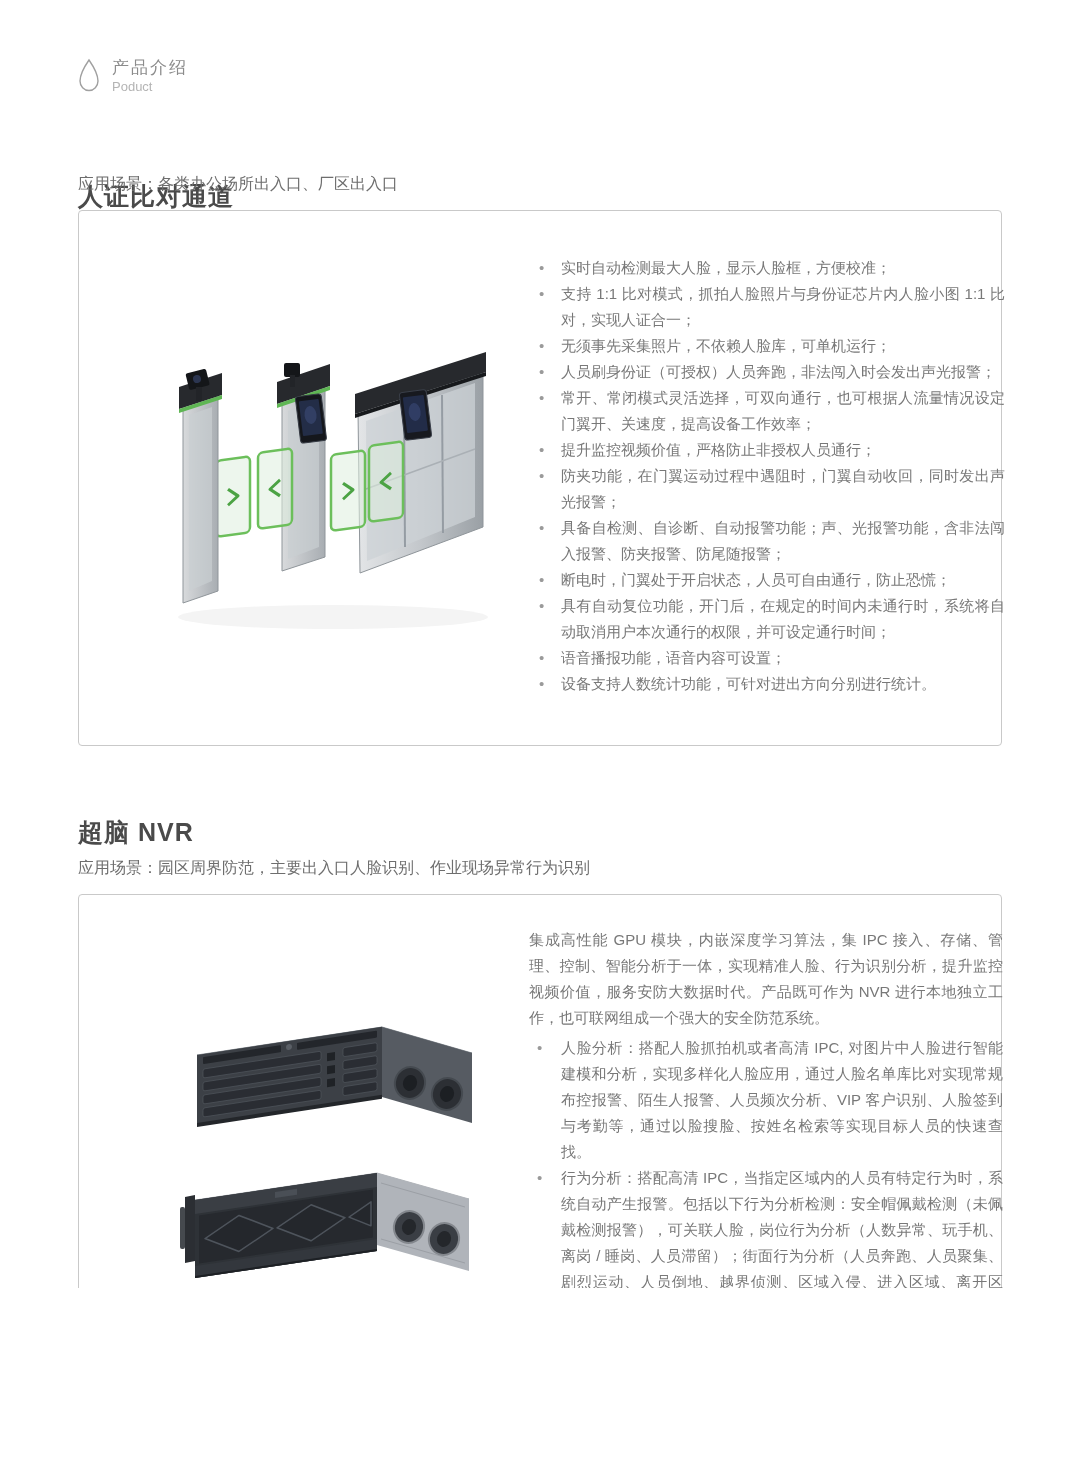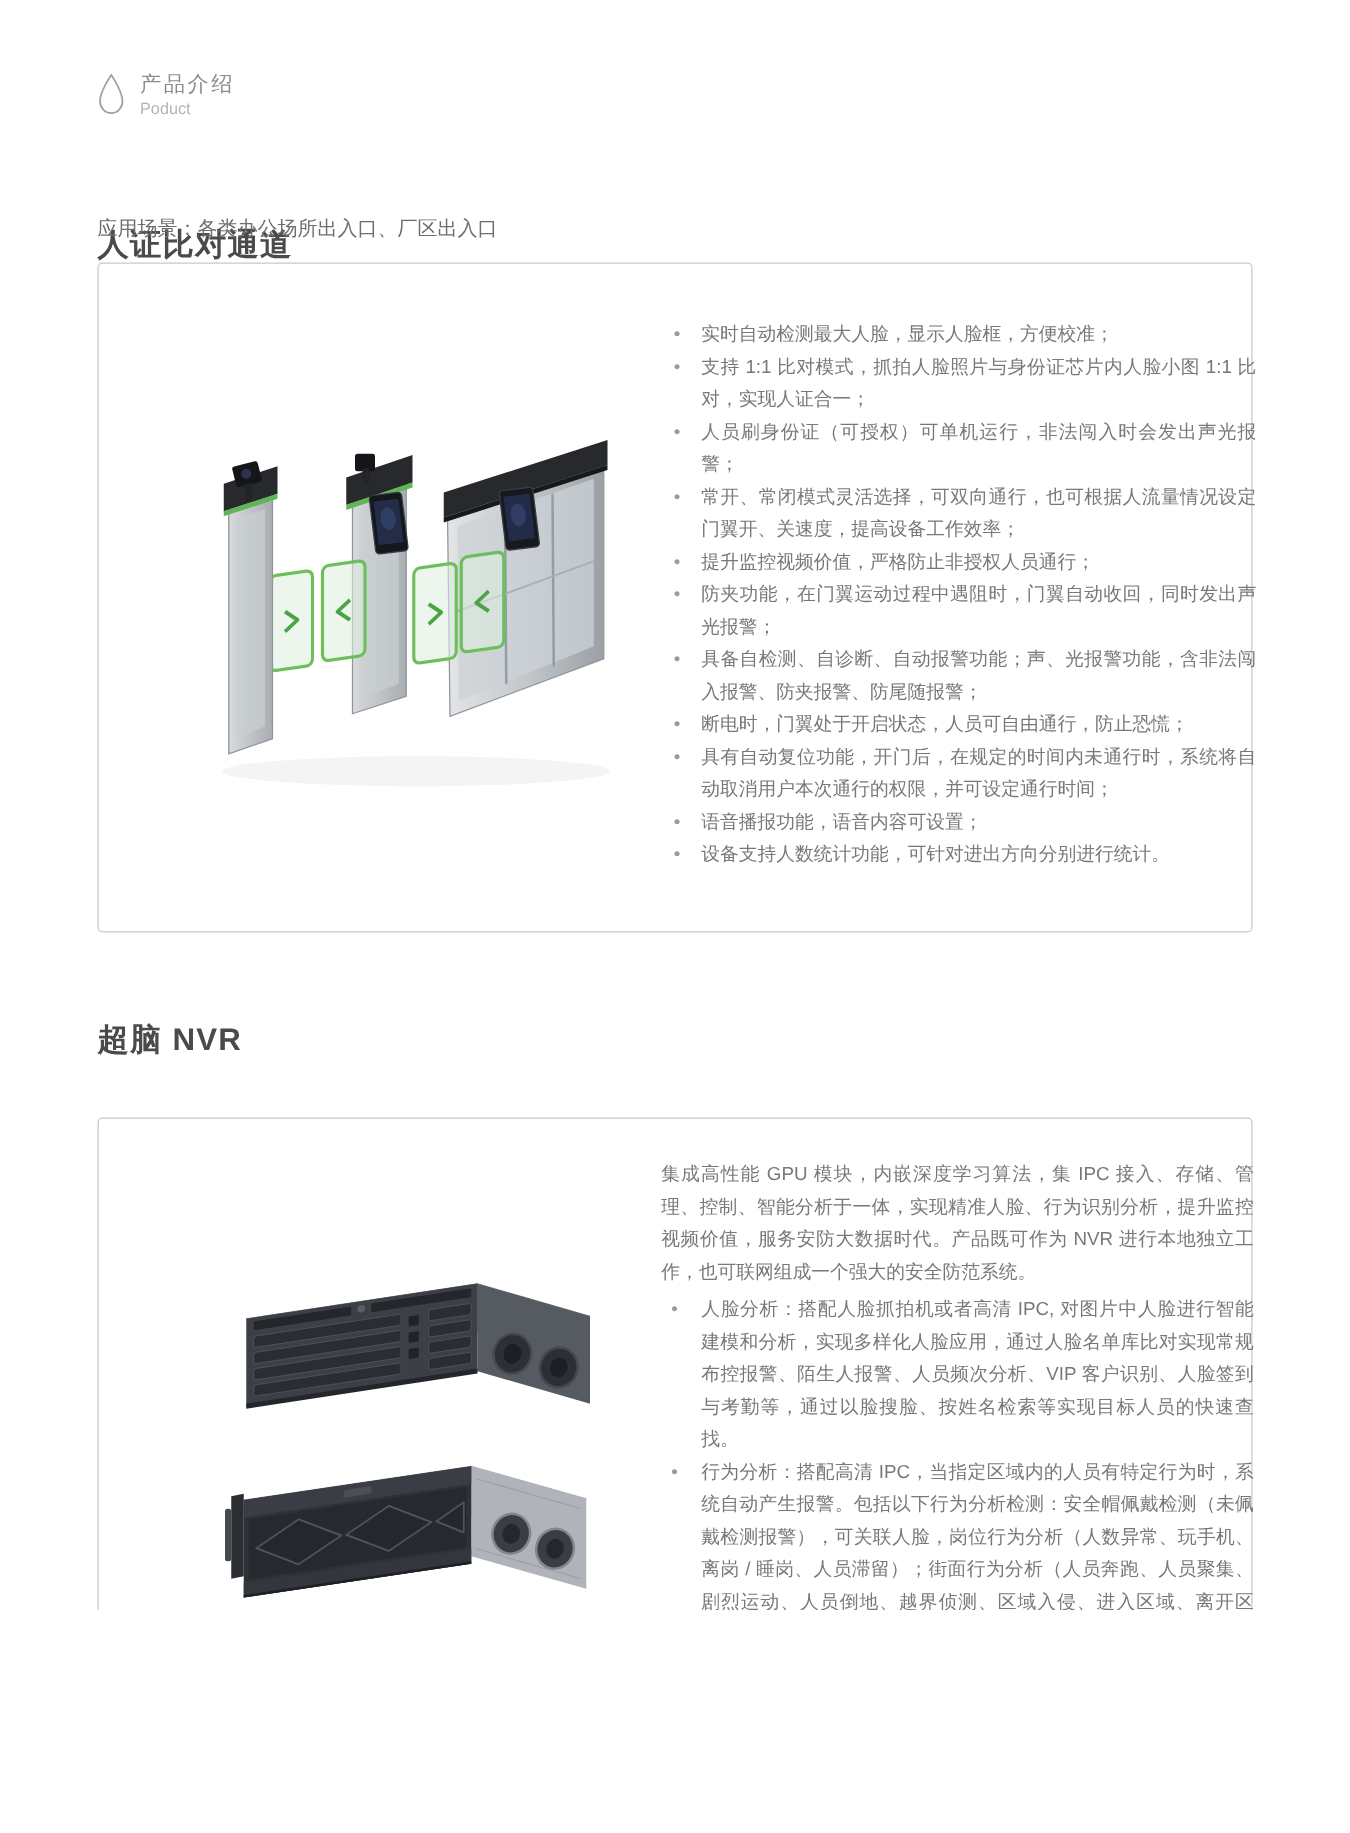--- a/index.html
+++ b/index.html
@@ -137,33 +137,35 @@
             <rect x="24" y="22" width="21" height="17" rx="2" fill="#141619"></rect>
             <circle cx="34" cy="30" r="4" fill="#2b3550"></circle>
           </g>
           <rect x="33" y="38" width="6" height="14" fill="#222428"></rect>
         </g>
       </svg>
     </div>
     <ul class="feature-list">
       <li>实时自动检测最大人脸，显示人脸框，方便校准；</li>
       <li>支持 1:1 比对模式，抓拍人脸照片与身份证芯片内人脸小图 1:1 比对，实现人证合一；</li>
-      <li>人员刷身份证（可授权）可单机运行，非法闯入时会发出声光报警；</li>
+      <li>无须事先采集照片，不依赖人脸库，可单机运行；</li>
+      <li>人员刷身份证（可授权）人员奔跑，非法闯入时会发出声光报警；</li>
       <li>常开、常闭模式灵活选择，可双向通行，也可根据人流量情况设定门翼开、关速度，提高设备工作效率；</li>
       <li>提升监控视频价值，严格防止非授权人员通行；</li>
       <li>防夹功能，在门翼运动过程中遇阻时，门翼自动收回，同时发出声光报警；</li>
       <li>具备自检测、自诊断、自动报警功能；声、光报警功能，含非法闯入报警、防夹报警、防尾随报警；</li>
       <li>断电时，门翼处于开启状态，人员可自由通行，防止恐慌；</li>
       <li>具有自动复位功能，开门后，在规定的时间内未通行时，系统将自动取消用户本次通行的权限，并可设定通行时间；</li>
       <li>语音播报功能，语音内容可设置；</li>
       <li>设备支持人数统计功能，可针对进出方向分别进行统计。</li>
     </ul>
   </section>
 
   <h2 class="sec-title t2">超脑 NVR</h2>
+  <p class="sec-sub s2">应用场景：园区周界防范，主要出入口人脸识别、作业现场异常行为识别</p>
 
   <section class="panel panel-2">
     <div class="illus-nvr">
       <svg width="340" height="300" viewBox="0 0 340 300">
 
         <g>
           <polygon points="30,60 215,32 305,58 120,86" fill="#8f959d"></polygon>
           <polygon points="30,60 215,32 305,58 120,86" fill="none" stroke="#7a8087" stroke-width="0.8"></polygon>
           <polygon points="215,32 305,58 305,128 215,102" fill="#565b62"></polygon>
           <g transform="rotate(17 243 88)">

